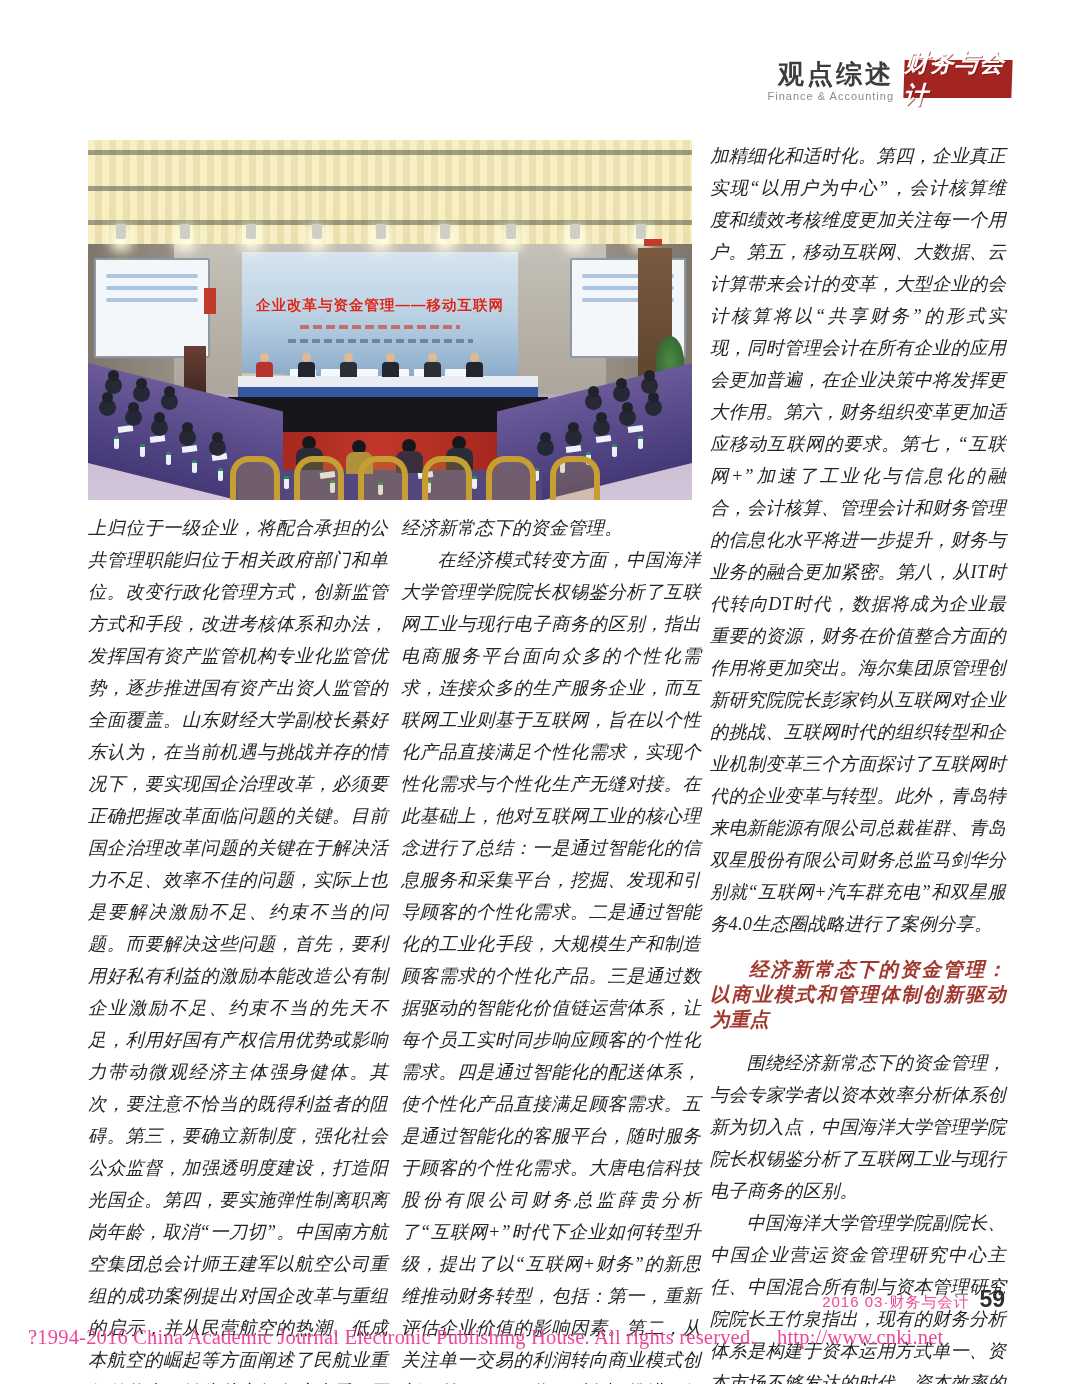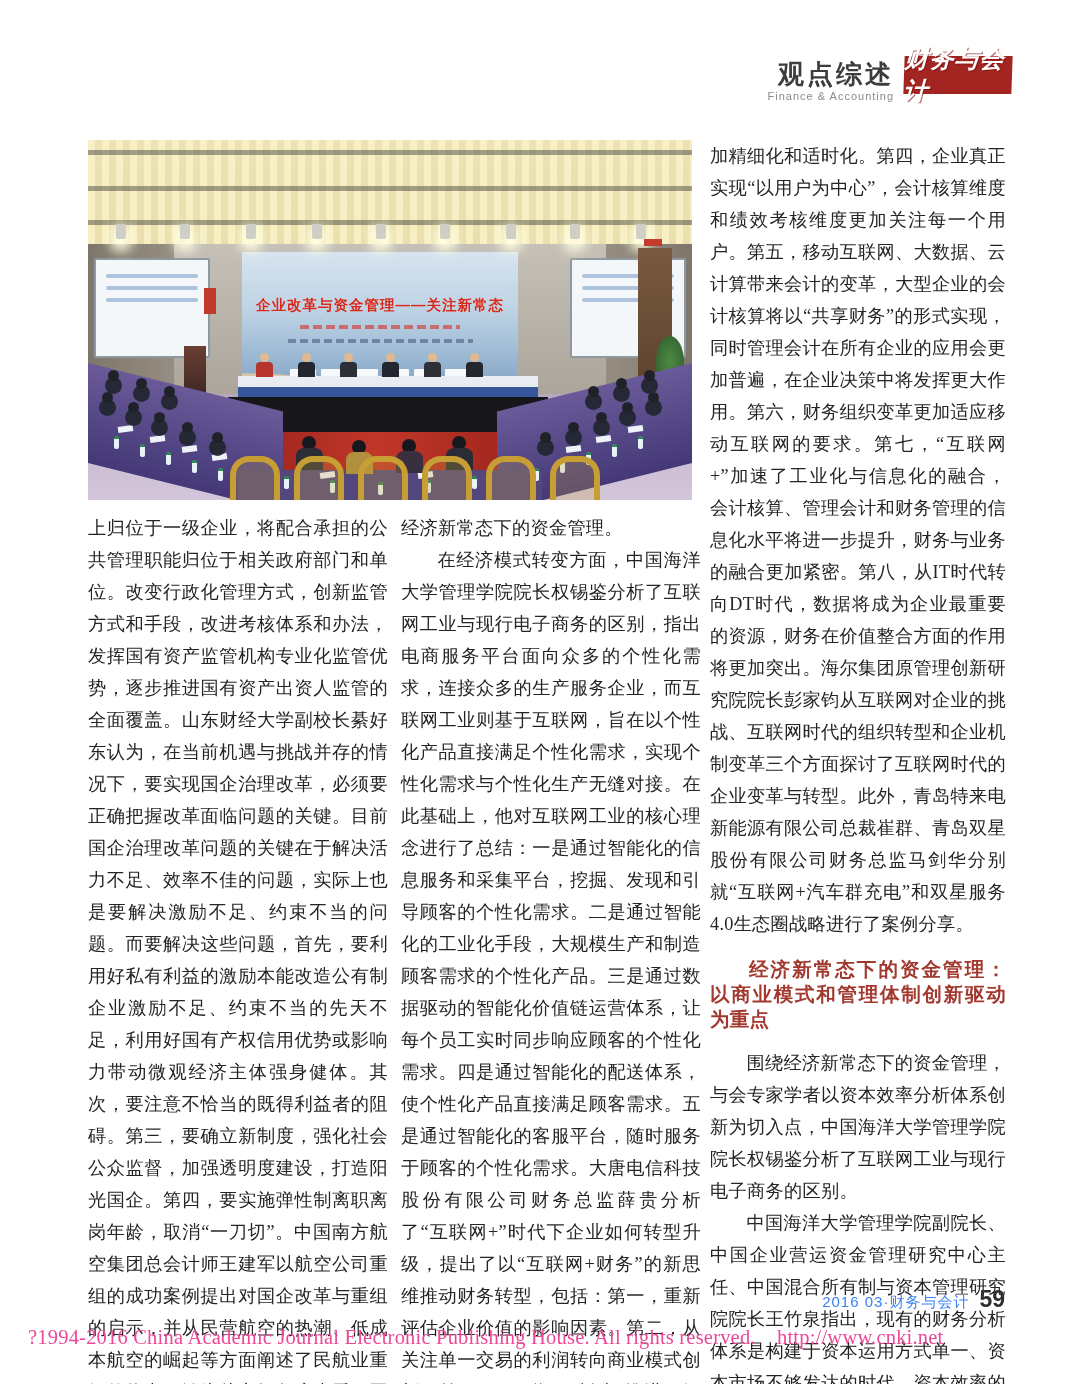--- a/index.html
+++ b/index.html
@@ -1,21 +1,21 @@
 <!DOCTYPE html>
 <html><head>
 <meta charset="utf-8">
 <style>
   html,body{margin:0;padding:0;}
   body{
     width:1083px;height:1384px;position:relative;background:#ffffff;
     font-family:"Liberation Sans",sans-serif;overflow:hidden;
   }
   
-  .hdr{position:absolute;top:56px;right:71px;display:flex;align-items:flex-start;}
+  .hdr{position:absolute;top:56px;right:71px;display:flex;align-items:center;}
   .hdr-left{text-align:right;margin-right:10px;margin-top:4px;}
   .hdr-cn{font-size:26px;font-weight:600;color:#3d3d3d;letter-spacing:3px;line-height:28px;}
   .hdr-en{font-size:11px;color:#8a8a8a;letter-spacing:1px;margin-top:2px;}
   .hdr-logo{
     width:108px;height:38px;background:#a32522;color:#ffffff;
     display:flex;align-items:center;justify-content:center;
     font-size:24px;font-weight:bold;font-style:italic;letter-spacing:1px;
     text-shadow:1px 1px 0 rgba(120,10,10,.6);transform:skewX(-2deg);
   }
   
@@ -62,35 +62,35 @@
     background:repeating-linear-gradient(90deg,rgba(210,60,50,.65) 0 9px,transparent 9px 13px);}
   .banner-sub.b2{width:185px;background:repeating-linear-gradient(90deg,rgba(70,80,120,.55) 0 8px,transparent 8px 12px);}
   .banner-logos{position:relative;margin:26px auto 0;width:210px;display:flex;justify-content:center;gap:5px;}
   .banner-logos i{display:block;width:26px;height:11px;background:rgba(255,255,255,.92);border-radius:1px;}
   
   .col{
     position:absolute;width:300px;text-align:justify;
     font-family:"Liberation Serif",serif;color:#242424;
     font-size:18.2px;line-height:32px;letter-spacing:.3px;
   }
-  .col p{margin:0;}
+  .col p{margin:0;font-style:italic;}
   .col p.indent{text-indent:2em;}
   .col-left{left:88px;top:512px;}
   .col-mid{left:401px;top:512px;}
   .col-right{left:710px;top:140px;width:296px;}
   .subhead{
     font-family:"Liberation Sans",sans-serif;font-weight:bold;color:#a2392f;
     font-size:19.5px;line-height:25px;text-indent:2em;margin:17px 0 15px !important;
   }
   
   .page-footer{
     position:absolute;right:78px;top:1286px;display:flex;align-items:baseline;gap:10px;
     font-family:"Liberation Sans",sans-serif;
   }
-  .issue{font-size:15px;color:#3b82f6;letter-spacing:1px;}
+  .issue{font-size:15px;color:#ec4899;letter-spacing:1px;}
   .pageno{font-size:23px;font-weight:bold;color:#2e2e2e;}
   .copyright{
     position:absolute;left:28px;top:1326px;width:1040px;
     font-family:"Liberation Serif",serif;font-size:20.5px;color:#ec4899;
     white-space:pre;letter-spacing:.2px;
   }
 </style>
 </head>
 <body>
 
@@ -115,21 +115,21 @@
       <i></i>
     </div>
   <div class="screen" style="right:6px;">
       <i></i>
       <i></i>
       <i></i>
     </div>
 
   <div class="banner">
     <span class="banner-sand"></span>
-    <div class="banner-title">企业改革与资金管理——关注新常态</div>
+    <div class="banner-title">企业改革与资金管理——移动互联网</div>
     <div class="banner-sub"></div>
     <div class="banner-sub b2"></div>
     <div class="banner-logos">
       <i></i>
         <i></i>
         <i></i>
         <i></i>
         <i></i>
         <i></i>
     </div>

